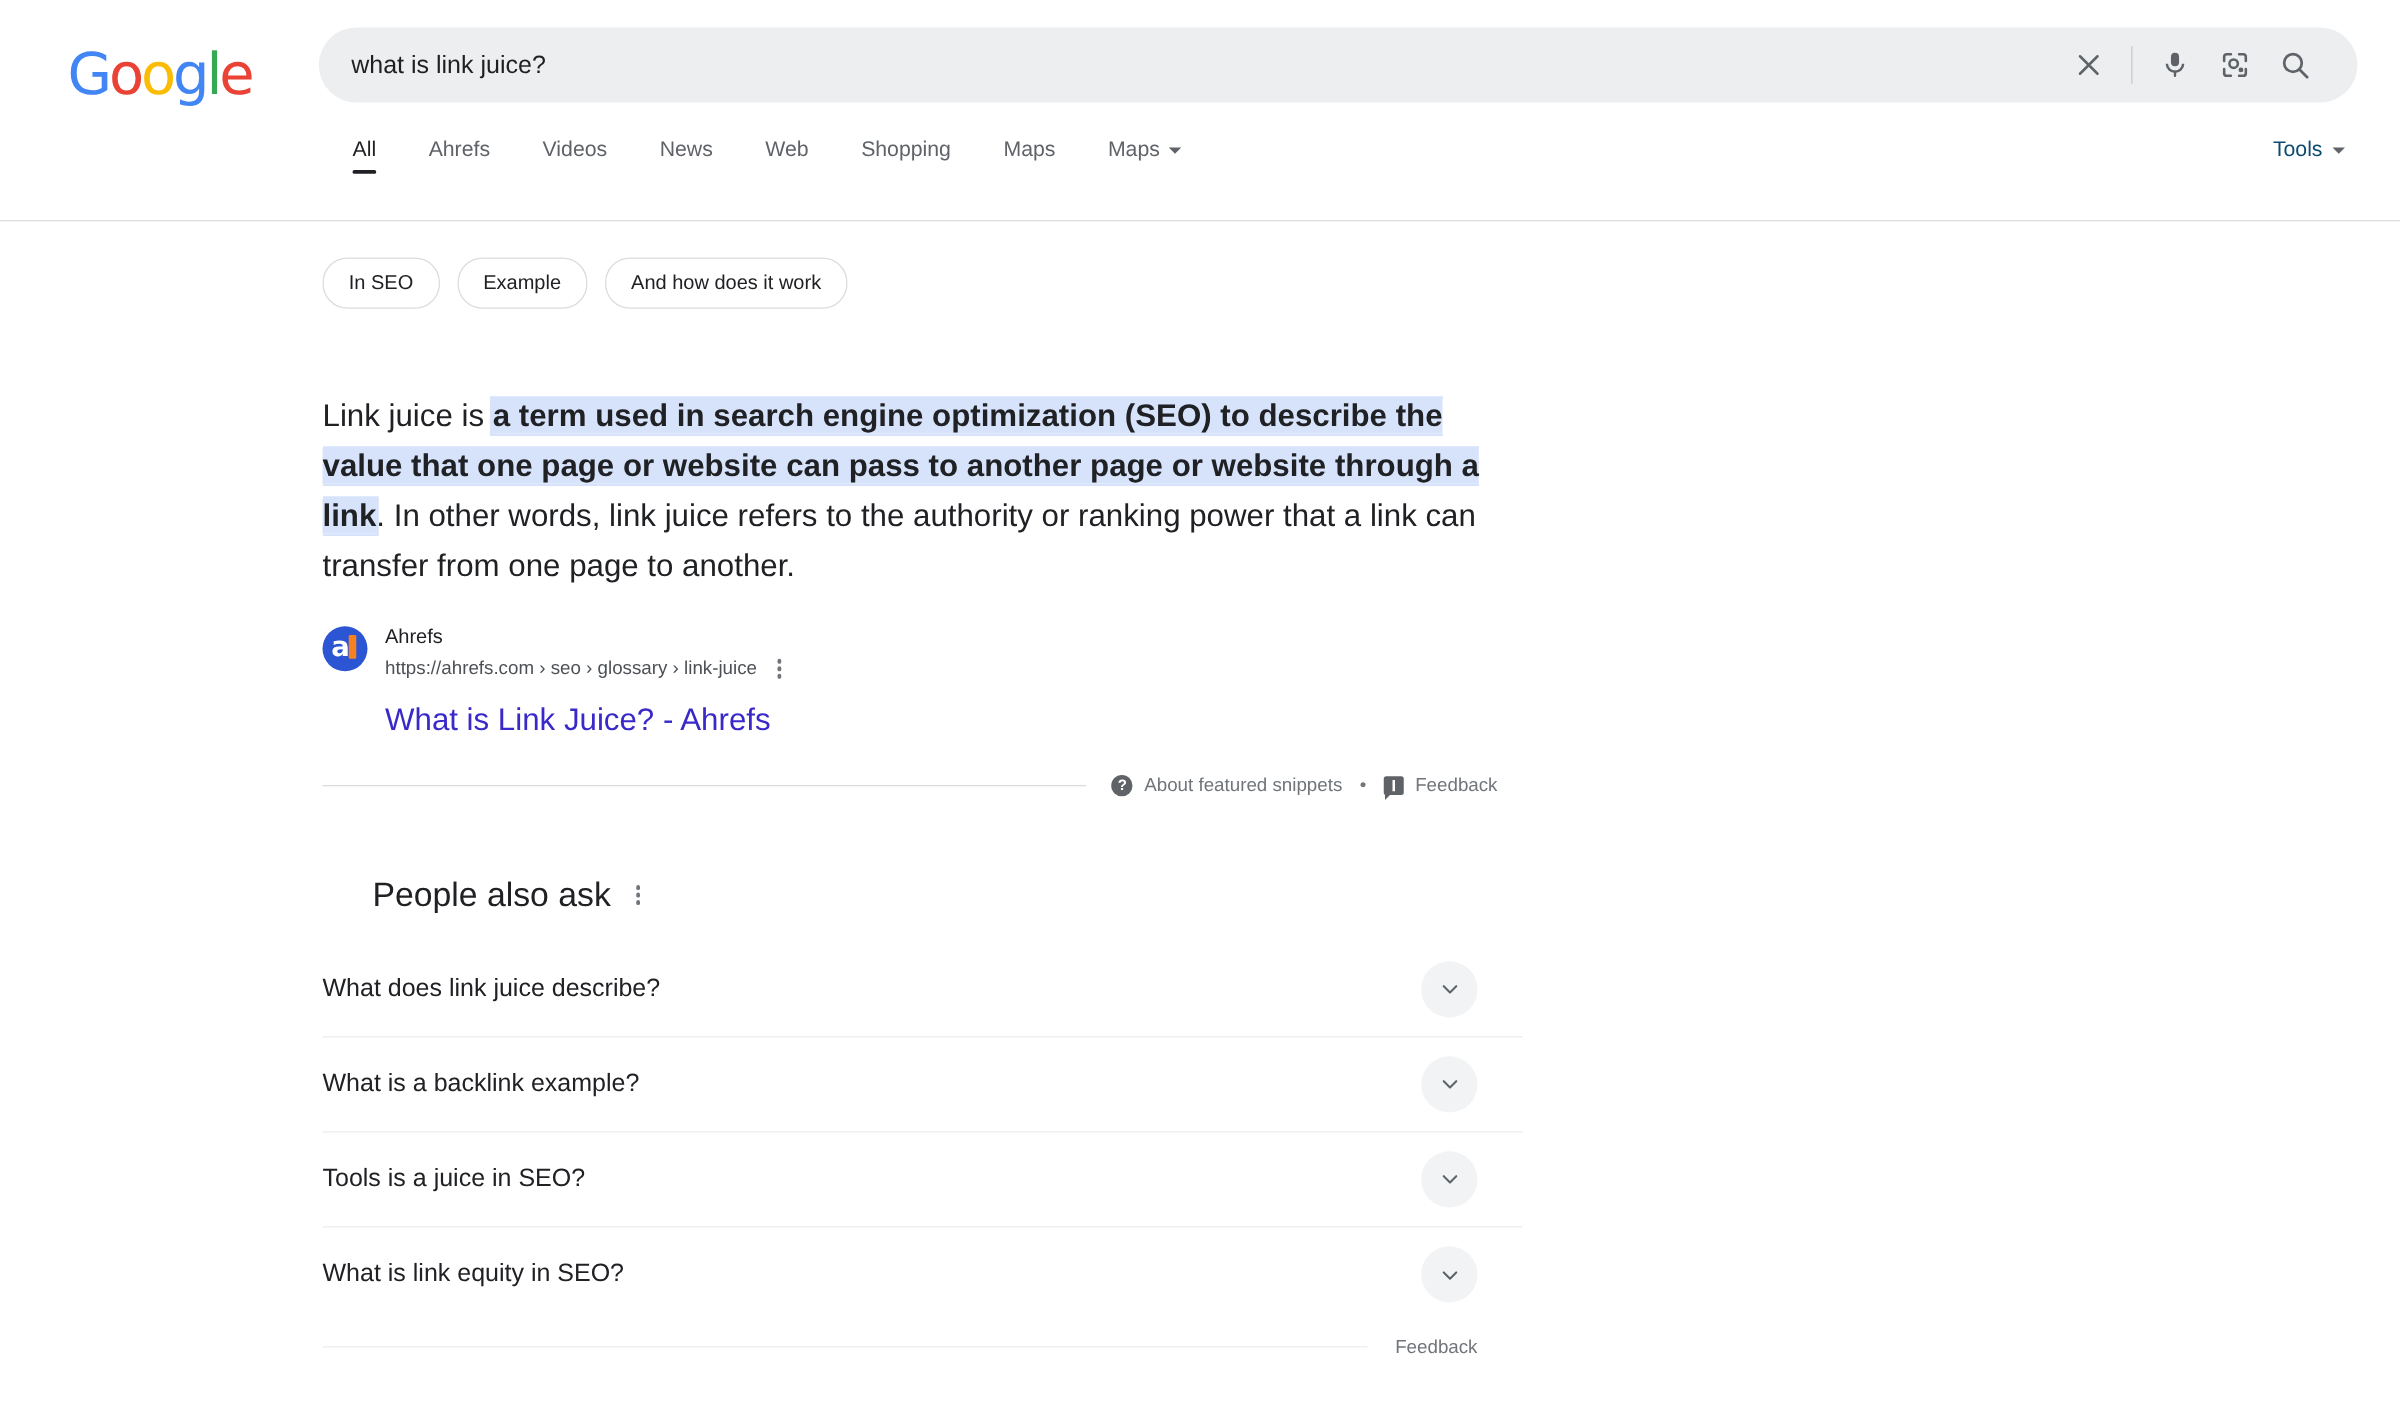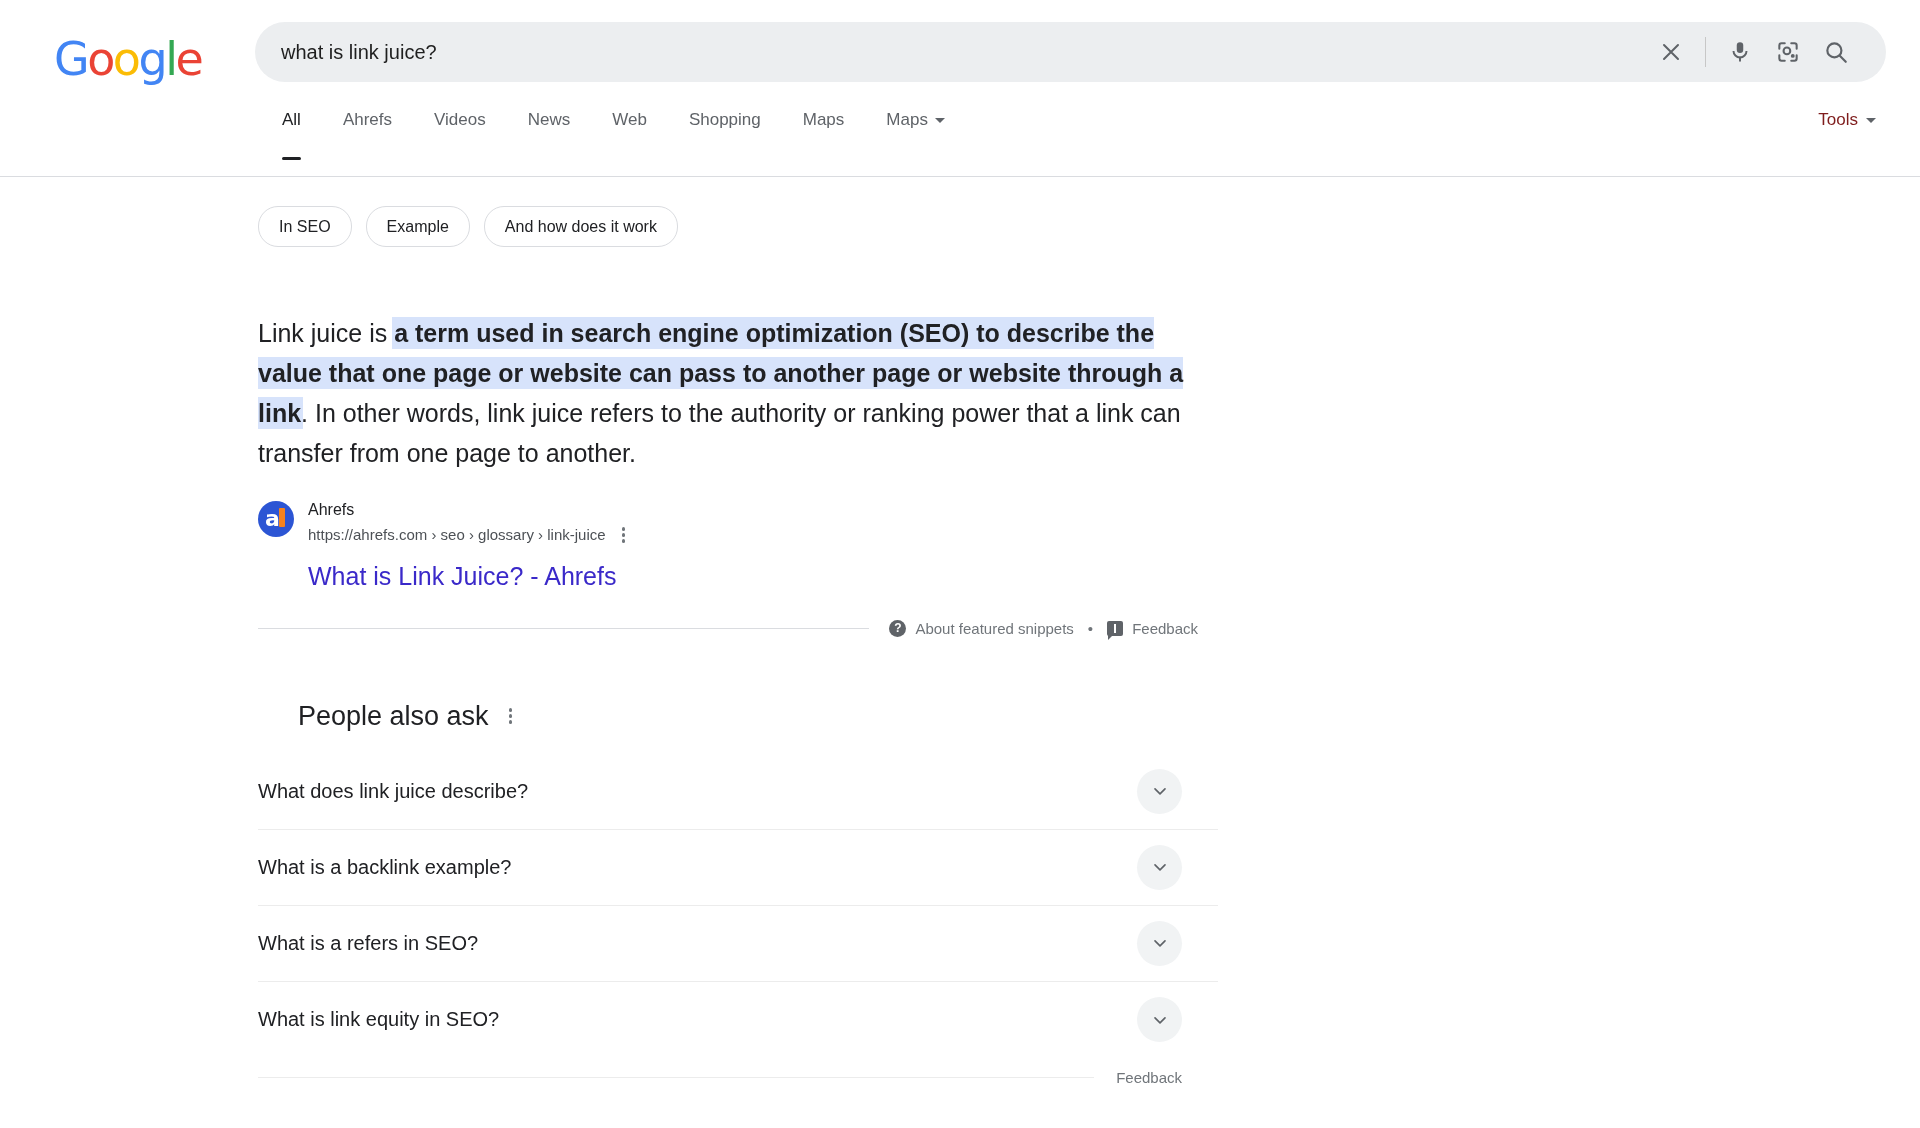--- a/index.html
+++ b/index.html
@@ -74,21 +74,21 @@
     align-items: flex-start;
   }
   .tabs {
     display: flex;
     margin-left: 282px;
     gap: 0;
   }
   .tab {
     font-size: 17px;
     color: #5f6368;
-    padding: 0 0 30px 0;
+    padding: 0 0 9px 0;
     margin-right: 42px;
     cursor: pointer;
     position: relative;
     white-space: nowrap;
   }
   .tab.active { color: #202124; }
   .tab.active::after {
     content: "";
     position: absolute;
     left: 0; right: 0; bottom: 0;
@@ -101,21 +101,21 @@
     margin-left: 7px;
     border-left: 5px solid transparent;
     border-right: 5px solid transparent;
     border-top: 5px solid #5f6368;
     vertical-align: middle;
   }
   .tools {
     margin-left: auto;
     margin-right: 44px;
     font-size: 17px;
-    color: #7f1d1d;
+    color: #0c4a6e;
     cursor: pointer;
     white-space: nowrap;
   }
   .tools .caret {
     display: inline-block;
     margin-left: 8px;
     border-left: 5px solid transparent;
     border-right: 5px solid transparent;
     border-top: 5px solid #5f6368;
     vertical-align: middle;
@@ -465,21 +465,21 @@
         <div class="paa-item">
           <span class="paa-q">What is a backlink example?</span>
           <span class="paa-chev">
             <svg width="20" height="20" viewBox="0 0 24 24">
                 <path d="M6 9.5 L12 15.5 L18 9.5" stroke="#5f6368" stroke-width="2" fill="none" stroke-linecap="round" stroke-linejoin="round"></path>
               </svg>
           </span>
         </div>
 
         <div class="paa-item">
-          <span class="paa-q">What is a refers in SEO?</span>
+          <span class="paa-q">Tools is a juice in SEO?</span>
           <span class="paa-chev">
             <svg width="20" height="20" viewBox="0 0 24 24">
                 <path d="M6 9.5 L12 15.5 L18 9.5" stroke="#5f6368" stroke-width="2" fill="none" stroke-linecap="round" stroke-linejoin="round"></path>
               </svg>
           </span>
         </div>
 
         <div class="paa-item" style="border-bottom:0;">
           <span class="paa-q">What is link equity in SEO?</span>
           <span class="paa-chev">

